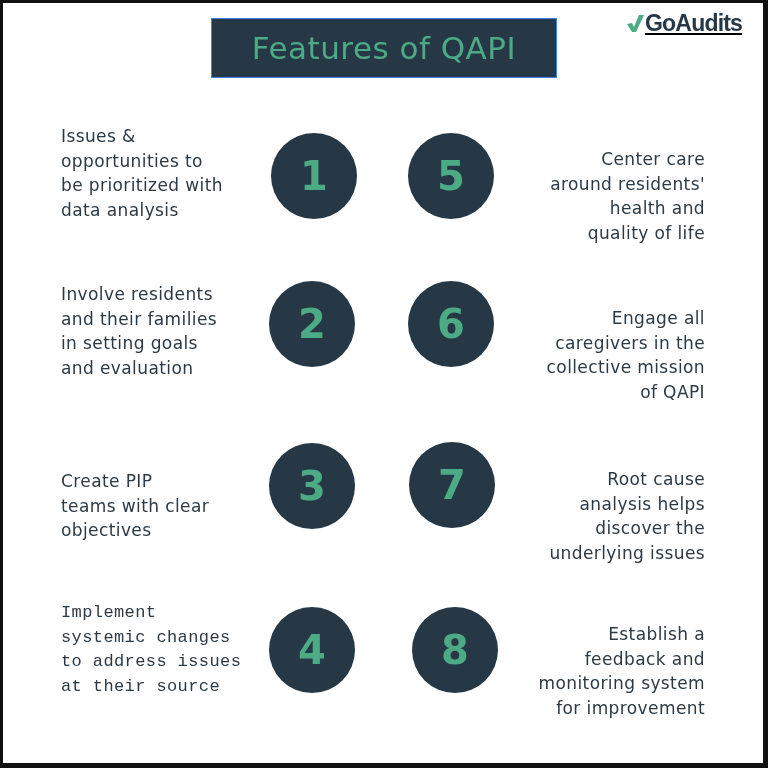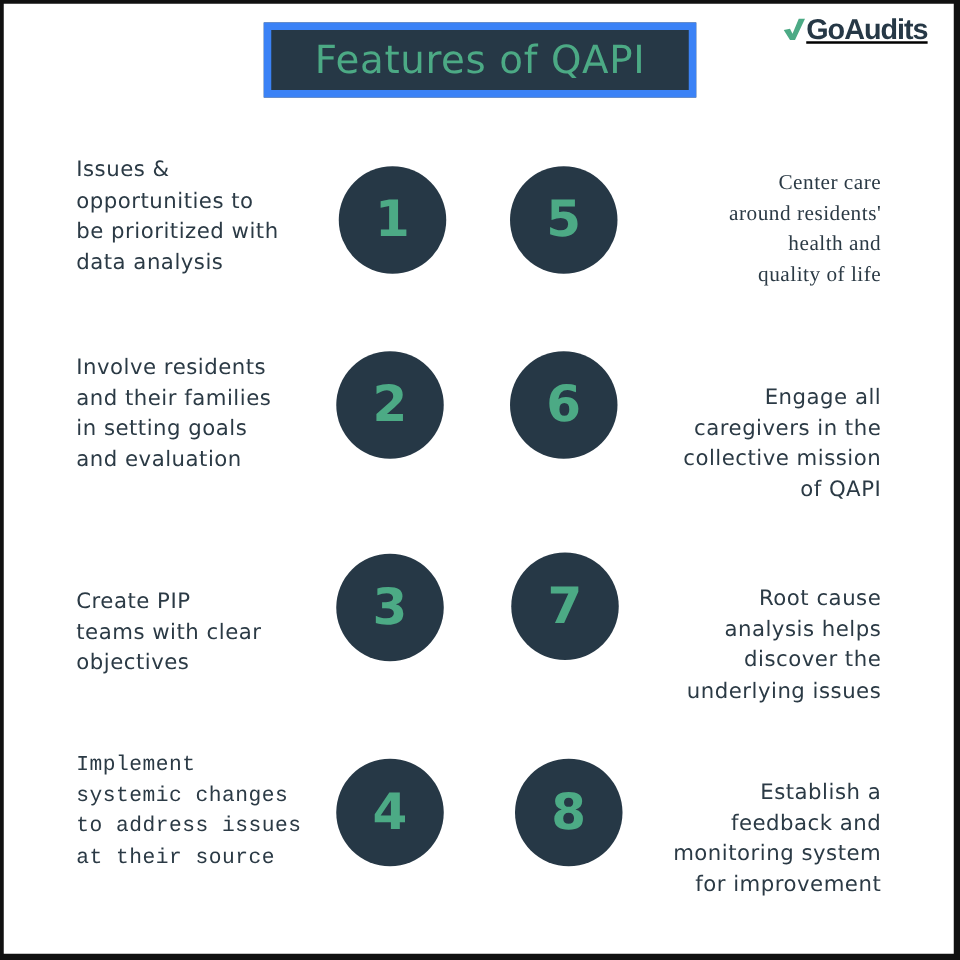--- a/index.html
+++ b/index.html
@@ -22,21 +22,21 @@
       background: #ffffff;
       overflow: hidden;
     }
     .title-box {
       position: absolute;
       left: 208px;
       top: 15px;
       width: 346px;
       height: 60px;
       background: #263846;
-      border: 6px solid #3b82f6;
+      border: 1px solid #3b82f6;
       box-sizing: border-box;
       display: flex;
       align-items: center;
       justify-content: center;
     }
     .title-text {
       font-family: "DejaVu Sans", sans-serif;
       font-size: 31px;
       color: #4caa85;
       letter-spacing: 0.5px;
@@ -143,21 +143,21 @@
 systemic changes
 to address issues
 at their source</div>
   <div class="circle" style="left:266px; top:604px;">
     <span class="circle-num">4</span>
   </div>
 
   <div class="circle" style="left:405px; top:130px;">
     <span class="circle-num">5</span>
   </div>
-  <div class="feature-text right-text" style="top:131px;font-family:Liberation Serif, serif;">Center care
+  <div class="feature-text right-text" style="top:144px;">Center care
 around residents'
 health and
 quality of life</div>
 
   <div class="circle" style="left:405px; top:278px;">
     <span class="circle-num">6</span>
   </div>
   <div class="feature-text right-text" style="top:279px;margin-top:24px;">Engage all
 caregivers in the
 collective mission

